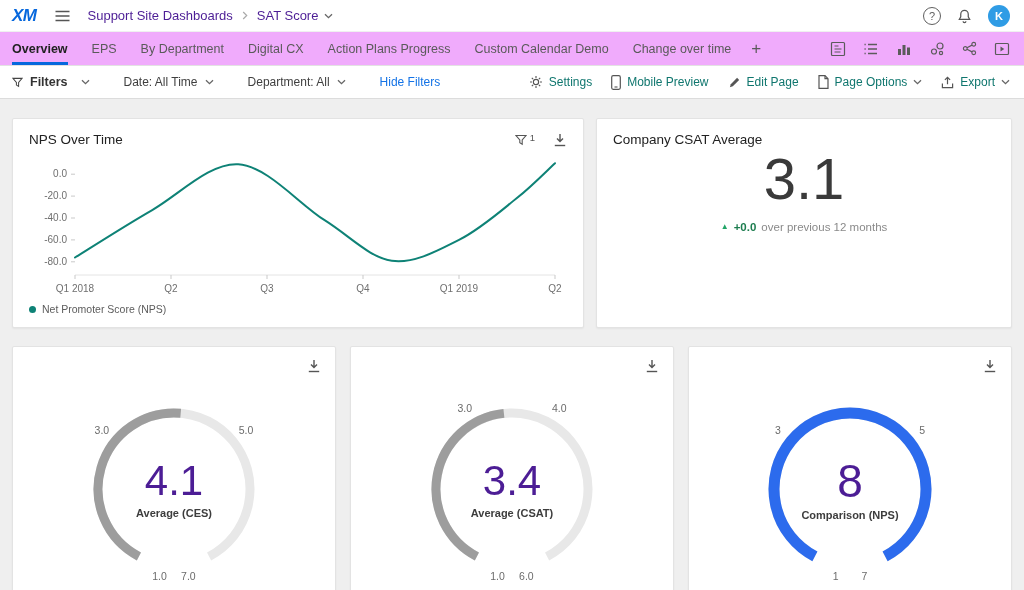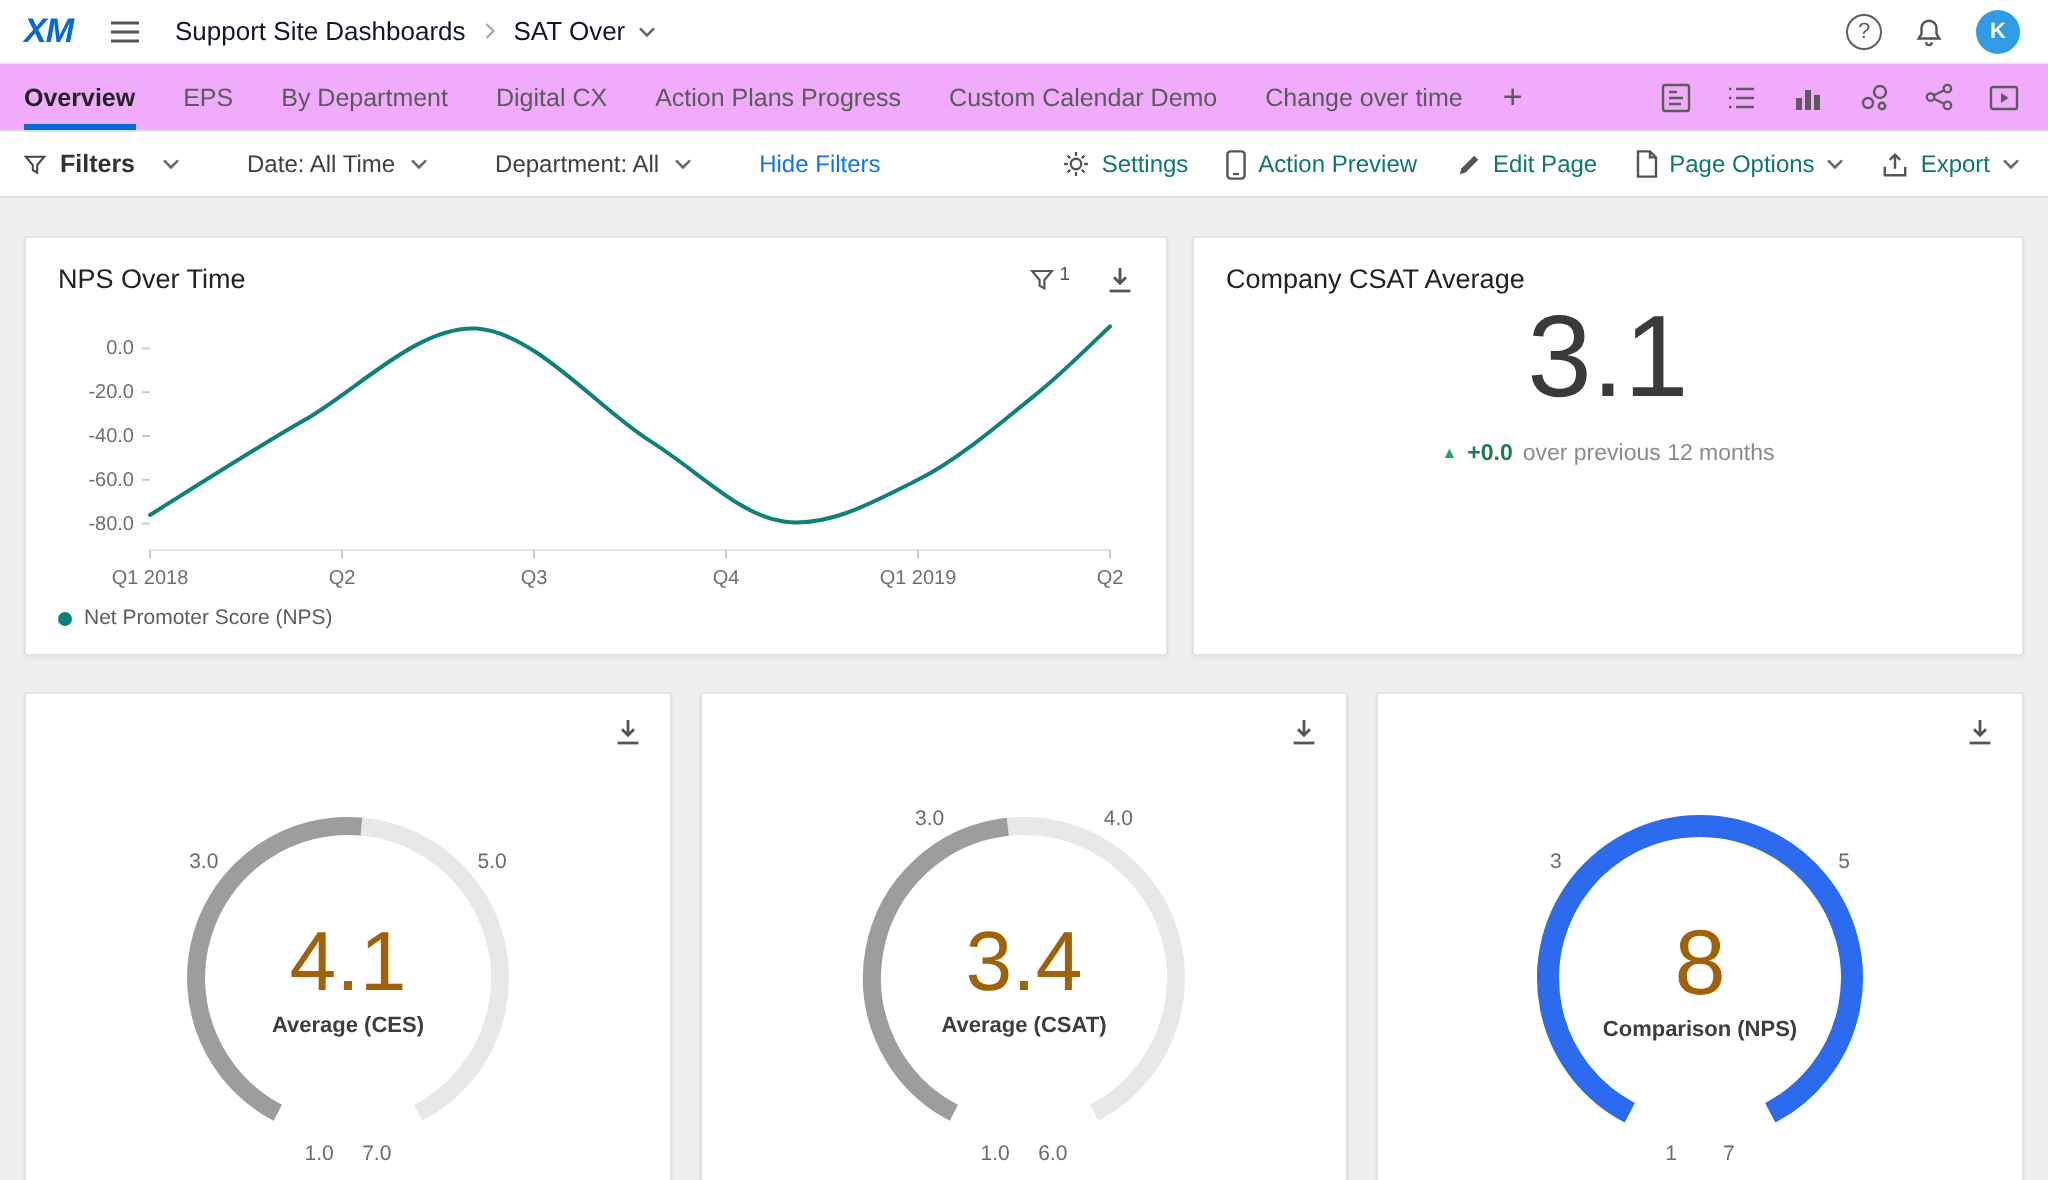--- a/index.html
+++ b/index.html
@@ -12,21 +12,21 @@
 
   
   .topbar {
     height:32px; background:#fff; display:flex; align-items:center;
     justify-content:space-between; padding:0 14px 0 12px;
     border-bottom:1px solid #f0f0f0;
   }
   .topbar-left { display:flex; align-items:center; gap:16px; }
   .logo { font-weight:bold; font-style:italic; font-size:17px; color:#0768dd; letter-spacing:-0.5px; cursor:pointer; }
   .hamburger { display:flex; align-items:center; cursor:pointer; padding:2px; }
-  .breadcrumb { display:flex; align-items:center; gap:9px; font-size:13px; color:#0f172a; }
+  .breadcrumb { display:flex; align-items:center; gap:9px; font-size:13px; color:#4c1d95; }
   .bc-item { cursor:pointer; }
   .bc-current { display:flex; align-items:center; gap:6px; cursor:pointer; }
   .topbar-right { display:flex; align-items:center; gap:16px; }
   .help-circle {
     width:18px; height:18px; border:1.3px solid #5f5f5f; border-radius:50%;
     display:flex; align-items:center; justify-content:center;
     font-size:11px; color:#5f5f5f; cursor:pointer;
   }
   .bell { cursor:pointer; }
   .avatar {
@@ -98,21 +98,21 @@
 
   .row-bottom { display:flex; gap:14px; margin-top:18px; }
   .gauge-card { flex:1; height:300px; position:relative; padding:12px 14px; }
   .gauge-dl { position:absolute; top:12px; right:14px; cursor:pointer; }
   .gauge-wrap { position:relative; width:230px; margin:30px auto 0; }
   .gauge-center {
     position:absolute; left:0; top:0; width:230px; height:200px;
     display:flex; flex-direction:column; align-items:center; justify-content:center;
     pointer-events:none;
   }
-  .gauge-value { font-size:42px; color:#a16207; line-height:1; }
+  .gauge-value { font-size:42px; color:#4c1d95; line-height:1; }
   .gauge-label { font-size:11px; font-weight:bold; color:#3d3d3d; margin-top:5px; }
   .gauge-tick { font-size:10.5px; fill:#6b6b6b; text-anchor:middle; }
 </style>
 </head>
 <body>
 
 <header class="topbar">
   <div class="topbar-left">
     <span class="logo">XM</span>
     <span class="hamburger">
@@ -121,21 +121,21 @@
         </svg>
     </span>
     <nav class="breadcrumb">
       <span class="bc-item">Support Site Dashboards</span>
       <span>
         <svg width="6" height="9" viewBox="0 0 6 9">
             <path d="M1.2 1l3.5 3.5L1.2 8" fill="none" stroke="#aaa" stroke-width="1.2"></path>
           </svg>
       </span>
       <span class="bc-current">
-        <span>SAT Over</span>
+        <span>SAT Score</span>
         <svg width="9" height="6" viewBox="0 0 9 6">
             <path d="M1 1.2l3.5 3.5L8 1.2" fill="none" stroke="#666" stroke-width="1.3"></path>
           </svg>
       </span>
     </nav>
   </div>
   <div class="topbar-right">
     <span class="help-circle">?</span>
     <span class="bell">
       <svg width="15" height="16" viewBox="0 0 16 16">
@@ -246,21 +246,21 @@
             <path d="M8 1.2v2.2M8 12.6v2.2M1.2 8h2.2M12.6 8h2.2M3.2 3.2l1.5 1.5M11.3 11.3l1.5 1.5M12.8 3.2l-1.5 1.5M4.7 11.3l-1.5 1.5"></path>
           </g>
         </svg>
       <span>Settings</span>
     </span>
     <span class="fb-action">
       <svg width="10" height="15" viewBox="0 0 10 15">
           <rect x="0.7" y="0.7" width="8.6" height="13.6" rx="1.5" fill="none" stroke="#555" stroke-width="1.2"></rect>
           <path d="M3.5 12h3" stroke="#555" stroke-width="1.1"></path>
         </svg>
-      <span>Action Preview</span>
+      <span>Mobile Preview</span>
     </span>
     <span class="fb-action">
       <svg width="13" height="13" viewBox="0 0 14 14">
           <path d="M2 12l1-3.2 6.8-6.8 2.2 2.2L5.2 11z" fill="#555"></path>
         </svg>
       <span>Edit Page</span>
     </span>
     <span class="fb-action">
       <svg width="11" height="14" viewBox="0 0 11 14">
           <path d="M1 0.7h6l3 3v9.6H1z" fill="none" stroke="#555" stroke-width="1.2"></path>

